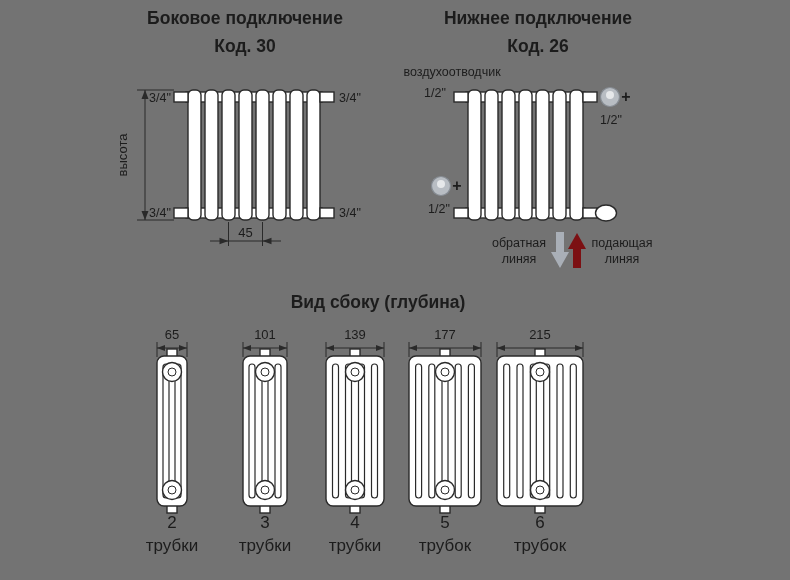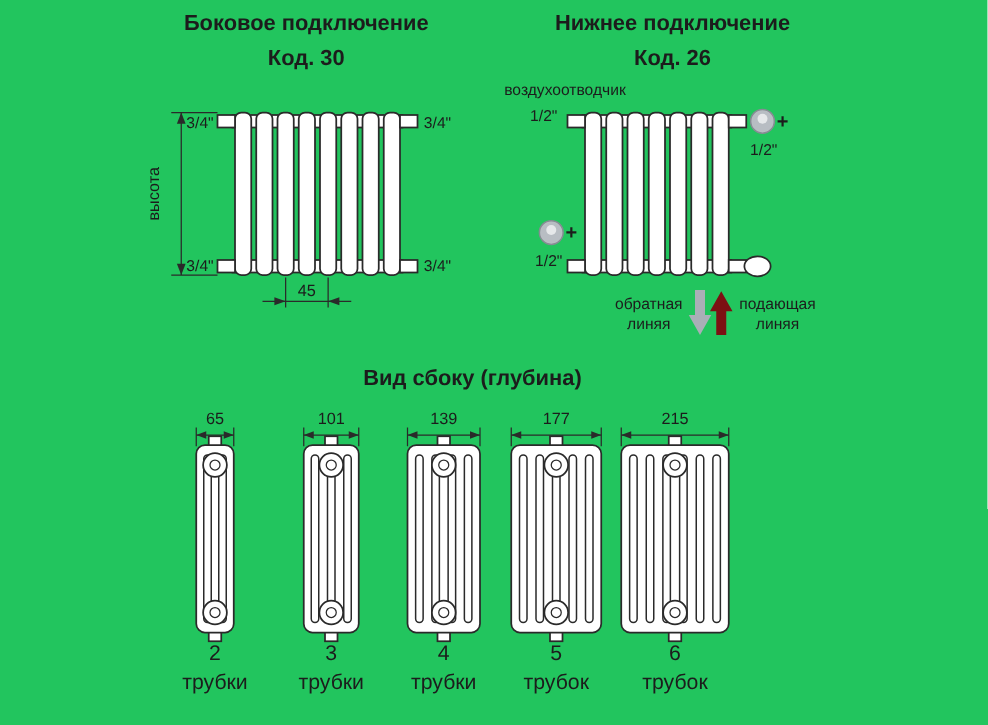--- a/index.html
+++ b/index.html
@@ -1,16 +1,16 @@
 <!DOCTYPE html>
 <html><head>
 <meta charset="utf-8">
 <style>
   html,body{margin:0;padding:0;background:#ffffff;}
-  #page{position:relative;width:790px;height:580px;background:#22c55e;overflow:hidden;}
+  #page{position:relative;width:790px;height:580px;background:#737373;overflow:hidden;}
   svg text{font-family:"Liberation Sans","DejaVu Sans",sans-serif;fill:#1c1c1c;}
   .title{font-size:17.5px;font-weight:700;}
   .code{font-size:17.5px;font-weight:700;}
   .lbl{font-size:13px;}
   .sm{font-size:12.5px;}
   .dim{font-size:13px;}
   .plus{font-size:16px;font-weight:700;}
   .cnt{font-size:17px;}
   .unit{font-size:17px;}
   .outline{fill:#ffffff;stroke:#2a2a2a;stroke-width:1.4;}

